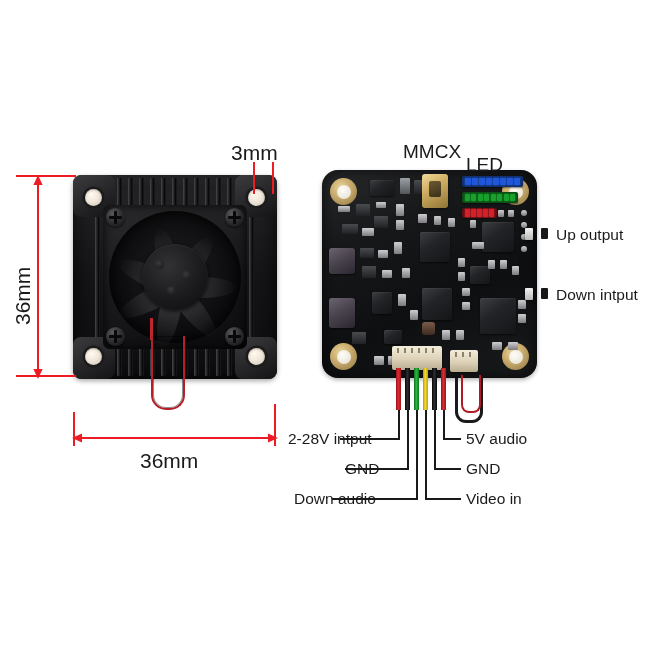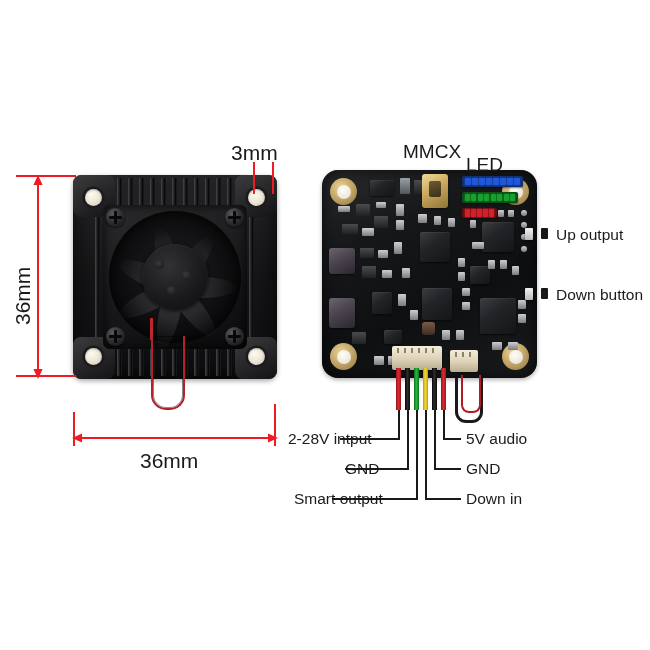--- a/index.html
+++ b/index.html
@@ -309,21 +309,21 @@
         <b style="left:19px"></b>
     </div>
   </div>
 
   <div class="btn-nub" style="left:541px;top:228px"></div>
   <div class="btn-nub" style="left:541px;top:288px"></div>
 
   <div class="lbl big" style="left:403px;top:142px">MMCX</div>
   <div class="lbl big" style="left:466px;top:155px">LED</div>
   <div class="lbl" style="left:556px;top:227px">Up output</div>
-  <div class="lbl" style="left:556px;top:287px">Down button</div>
+  <div class="lbl" style="left:556px;top:287px">Down intput</div>
 
   <div class="wire red" style="left:396px"></div>
   <div class="wire blk" style="left:405px"></div>
   <div class="wire grn" style="left:414px"></div>
   <div class="wire yel" style="left:423px"></div>
   <div class="wire blk" style="left:432px"></div>
   <div class="wire red" style="left:441px"></div>
 
   <div class="pigtail">
       <i></i>
@@ -342,19 +342,19 @@
   <div class="leader" style="left:443px;top:438px;width:18px;height:1.6px"></div>
 
   <div class="leader" style="left:434px;top:410px;width:1.6px;height:59px"></div>
   <div class="leader" style="left:434px;top:468px;width:27px;height:1.6px"></div>
 
   <div class="leader" style="left:425px;top:410px;width:1.6px;height:89px"></div>
   <div class="leader" style="left:425px;top:498px;width:36px;height:1.6px"></div>
 
   <div class="lbl" style="left:288px;top:431px">2-28V intput</div>
   <div class="lbl" style="left:345px;top:461px">GND</div>
-  <div class="lbl" style="left:294px;top:491px">Smart output</div>
+  <div class="lbl" style="left:294px;top:491px">Down audio</div>
 
   <div class="lbl" style="left:466px;top:431px">5V audio</div>
   <div class="lbl" style="left:466px;top:461px">GND</div>
-  <div class="lbl" style="left:466px;top:491px">Down in</div>
+  <div class="lbl" style="left:466px;top:491px">Video in</div>
 
 </div>
 
 </body></html>

